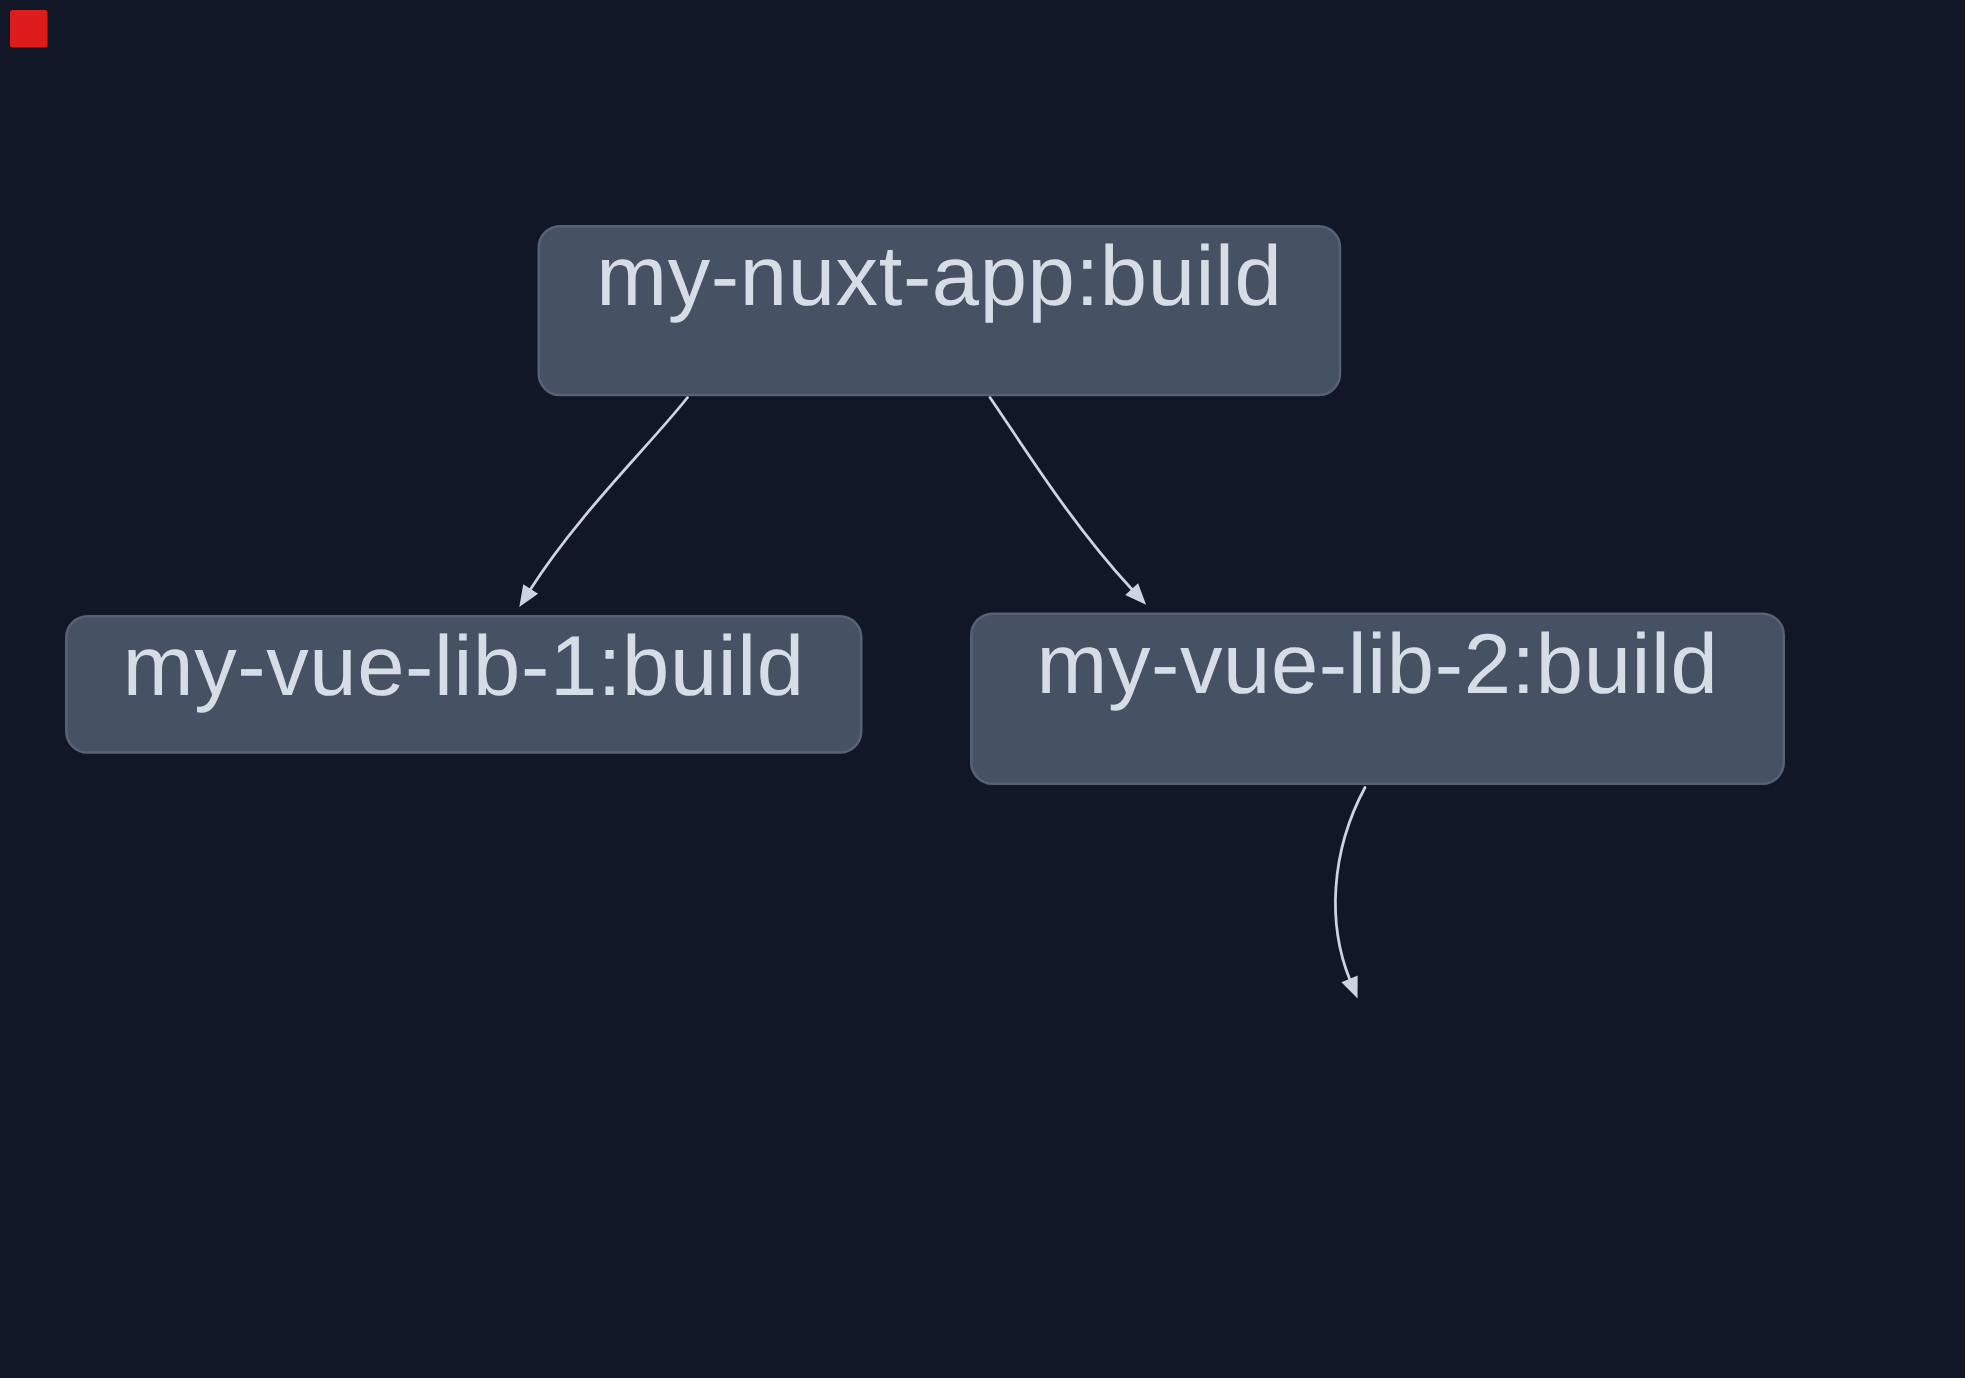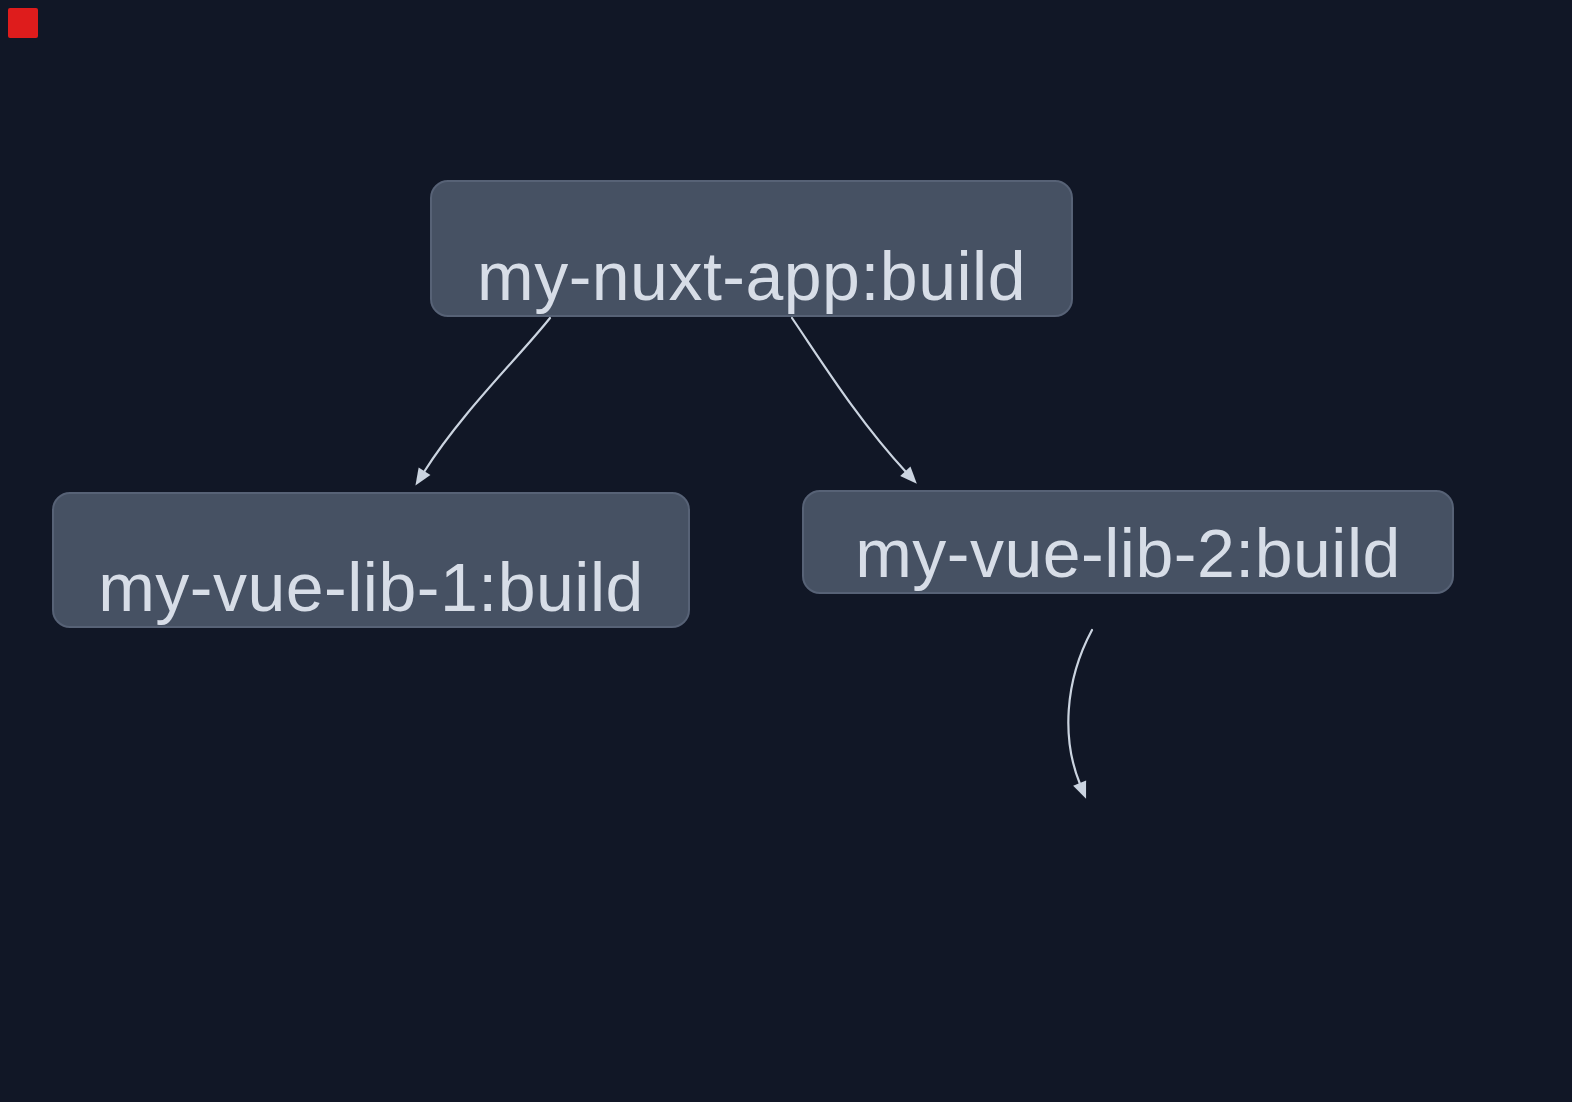--- a/index.html
+++ b/index.html
@@ -38,37 +38,37 @@
   svg.edges path.edge-line {
     fill: none;
     stroke: var(--edge);
     stroke-width: 2.2px;
     stroke-linecap: round;
   }
   svg.edges .arrowhead-shape { fill: var(--edge); }
   .task-node {
     position: absolute;
     display: flex;
-    align-items: flex-end;
+    align-items: flex-start;
     justify-content: center;
     background: var(--node-fill);
     border: 2px solid var(--node-border);
     border-radius: 18px;
     cursor: pointer;
   }
   .task-node .label {
     color: var(--node-text);
     font-size: 68px;
     font-weight: 400;
     letter-spacing: 0.5px;
     white-space: nowrap;
   }
   .node-1 { left: 430px; top: 180px; width: 643px; height: 137px; }
-  .node-2 { left: 52px;  top: 492px; width: 638px; height: 136px; }
-  .node-3 { left: 802px; top: 490px; width: 652px; height: 104px; }
+  .node-2 { left: 52px;  top: 492px; width: 638px; height: 111px; }
+  .node-3 { left: 776px; top: 490px; width: 652px; height: 138px; }
   .node-4 { left: 806px; top: 802px; width: 652px; height: 138px; }
 </style>
 </head>
 <body>
 
 <div class="stage">
 
   <div class="red-square"></div>
 
   <svg class="edges" viewBox="0 0 1572 1102" xmlns="http://www.w3.org/2000/svg">

